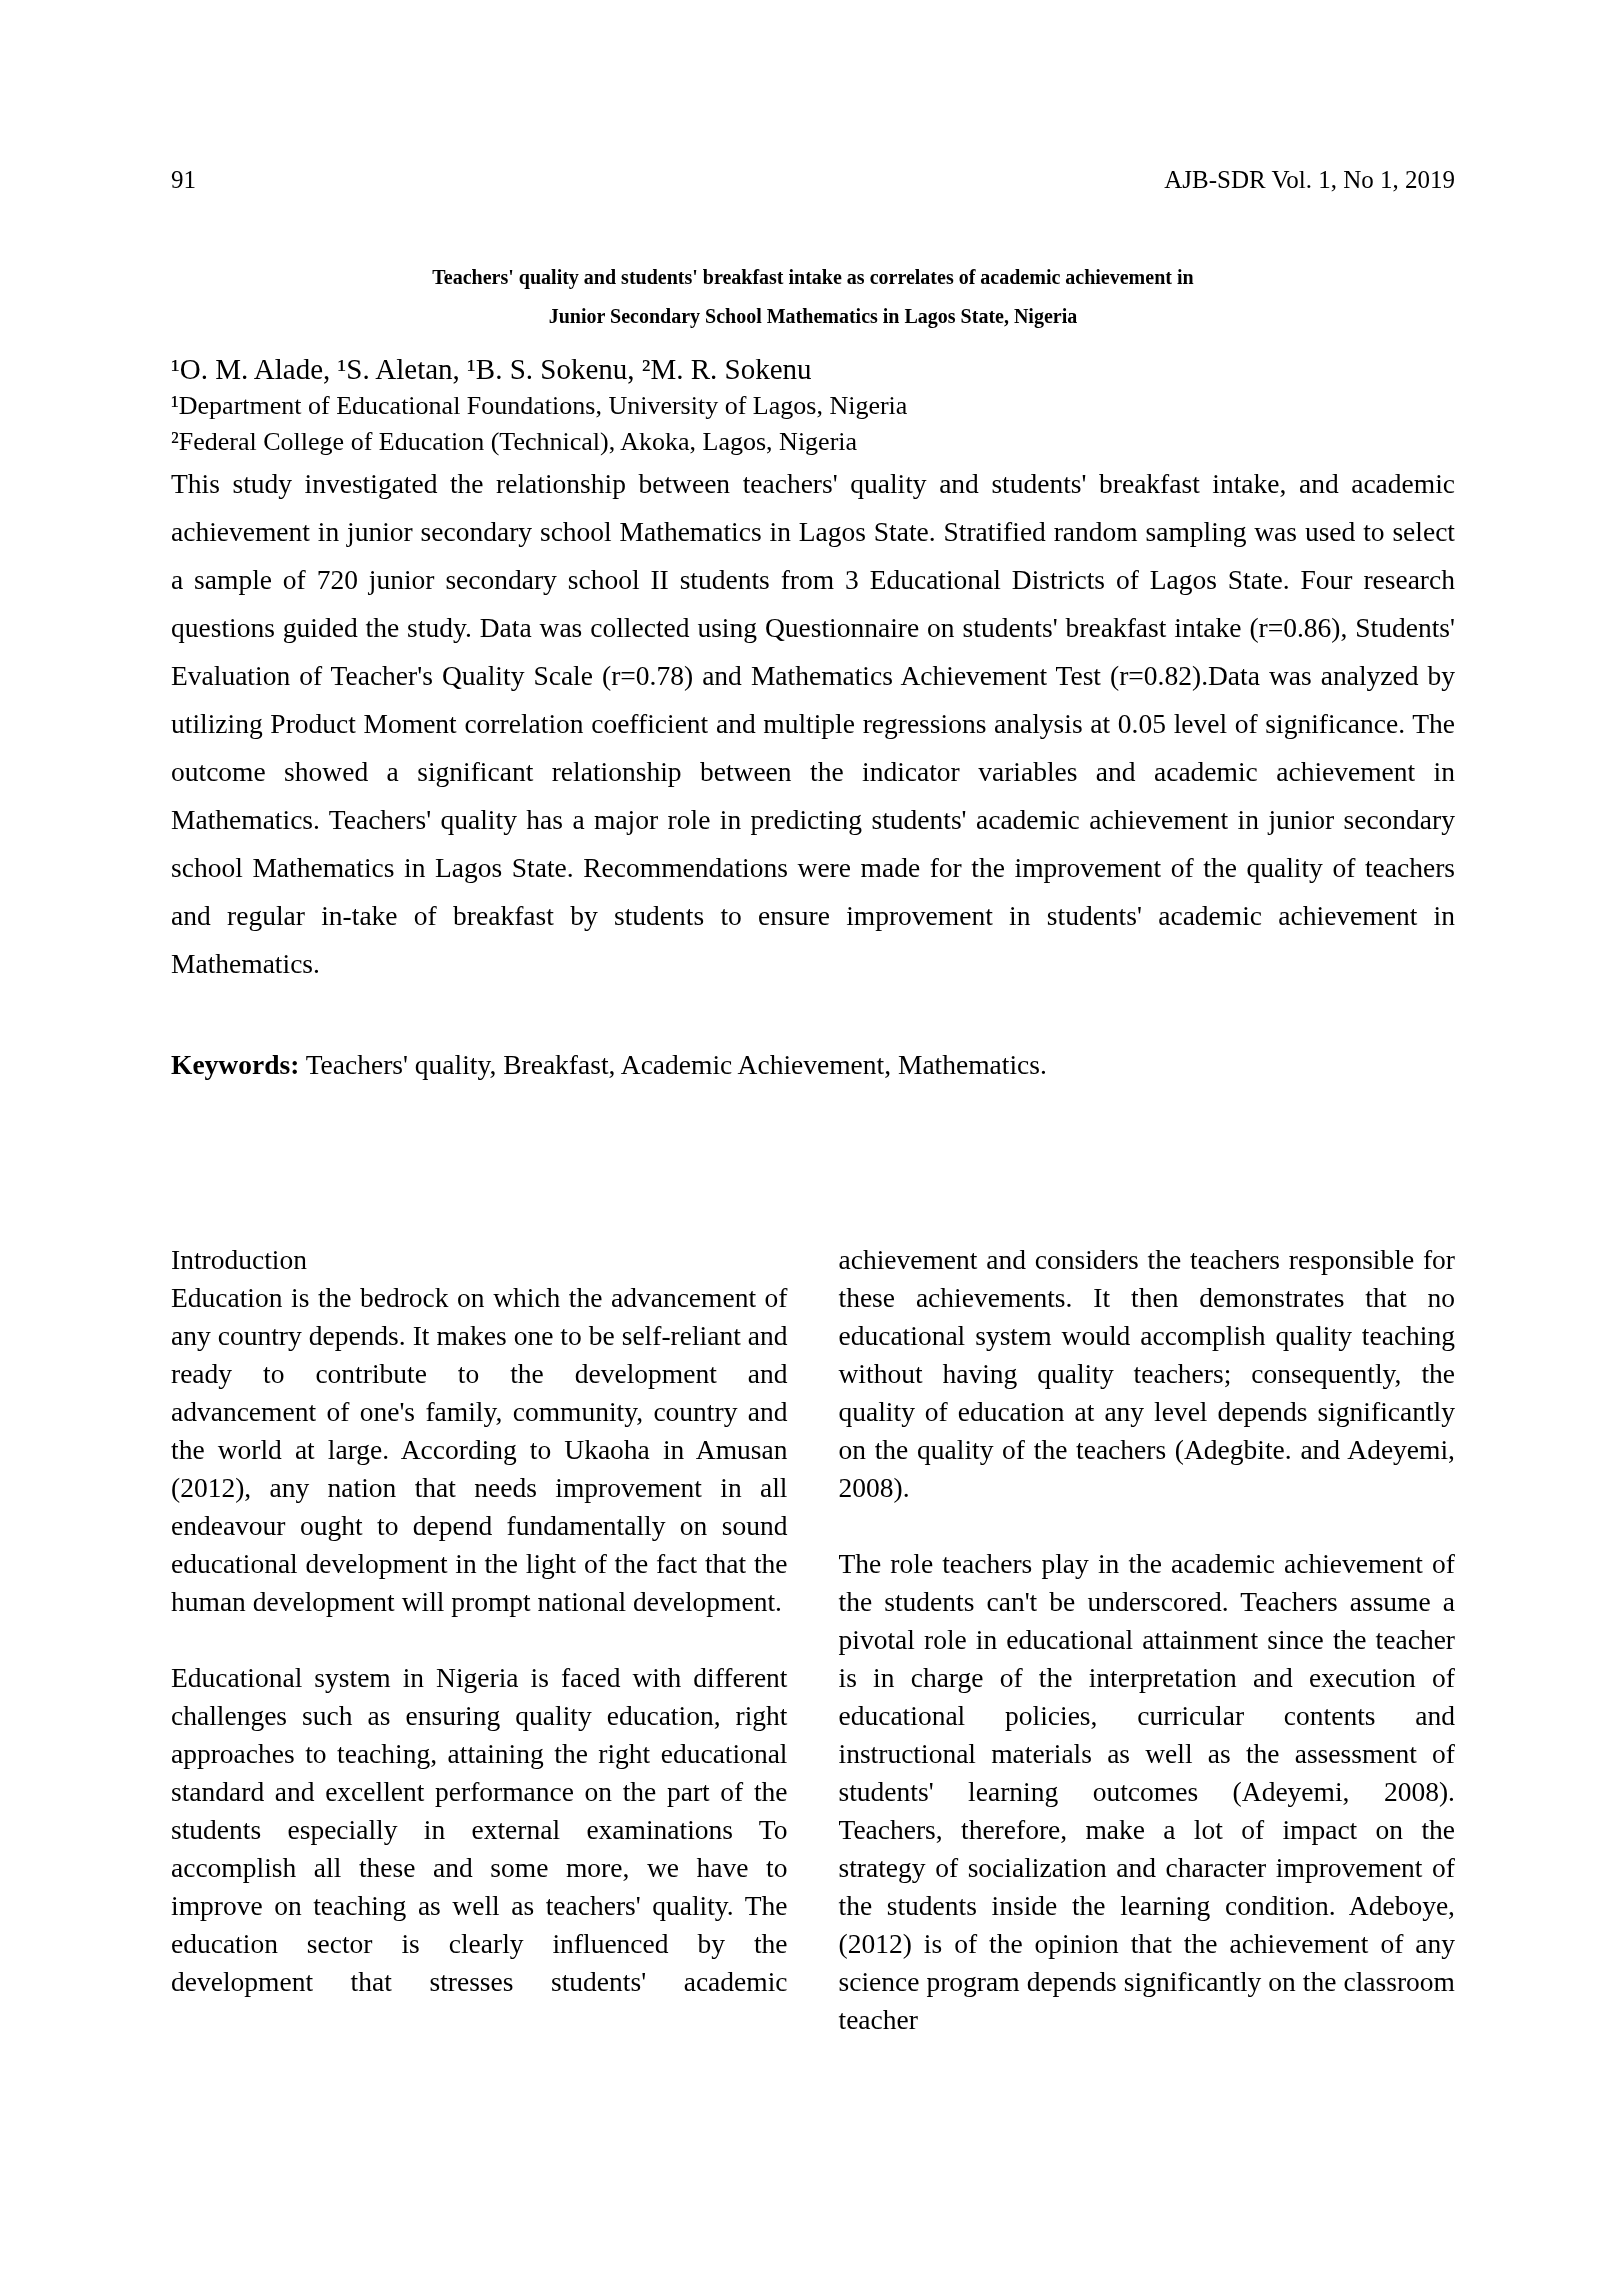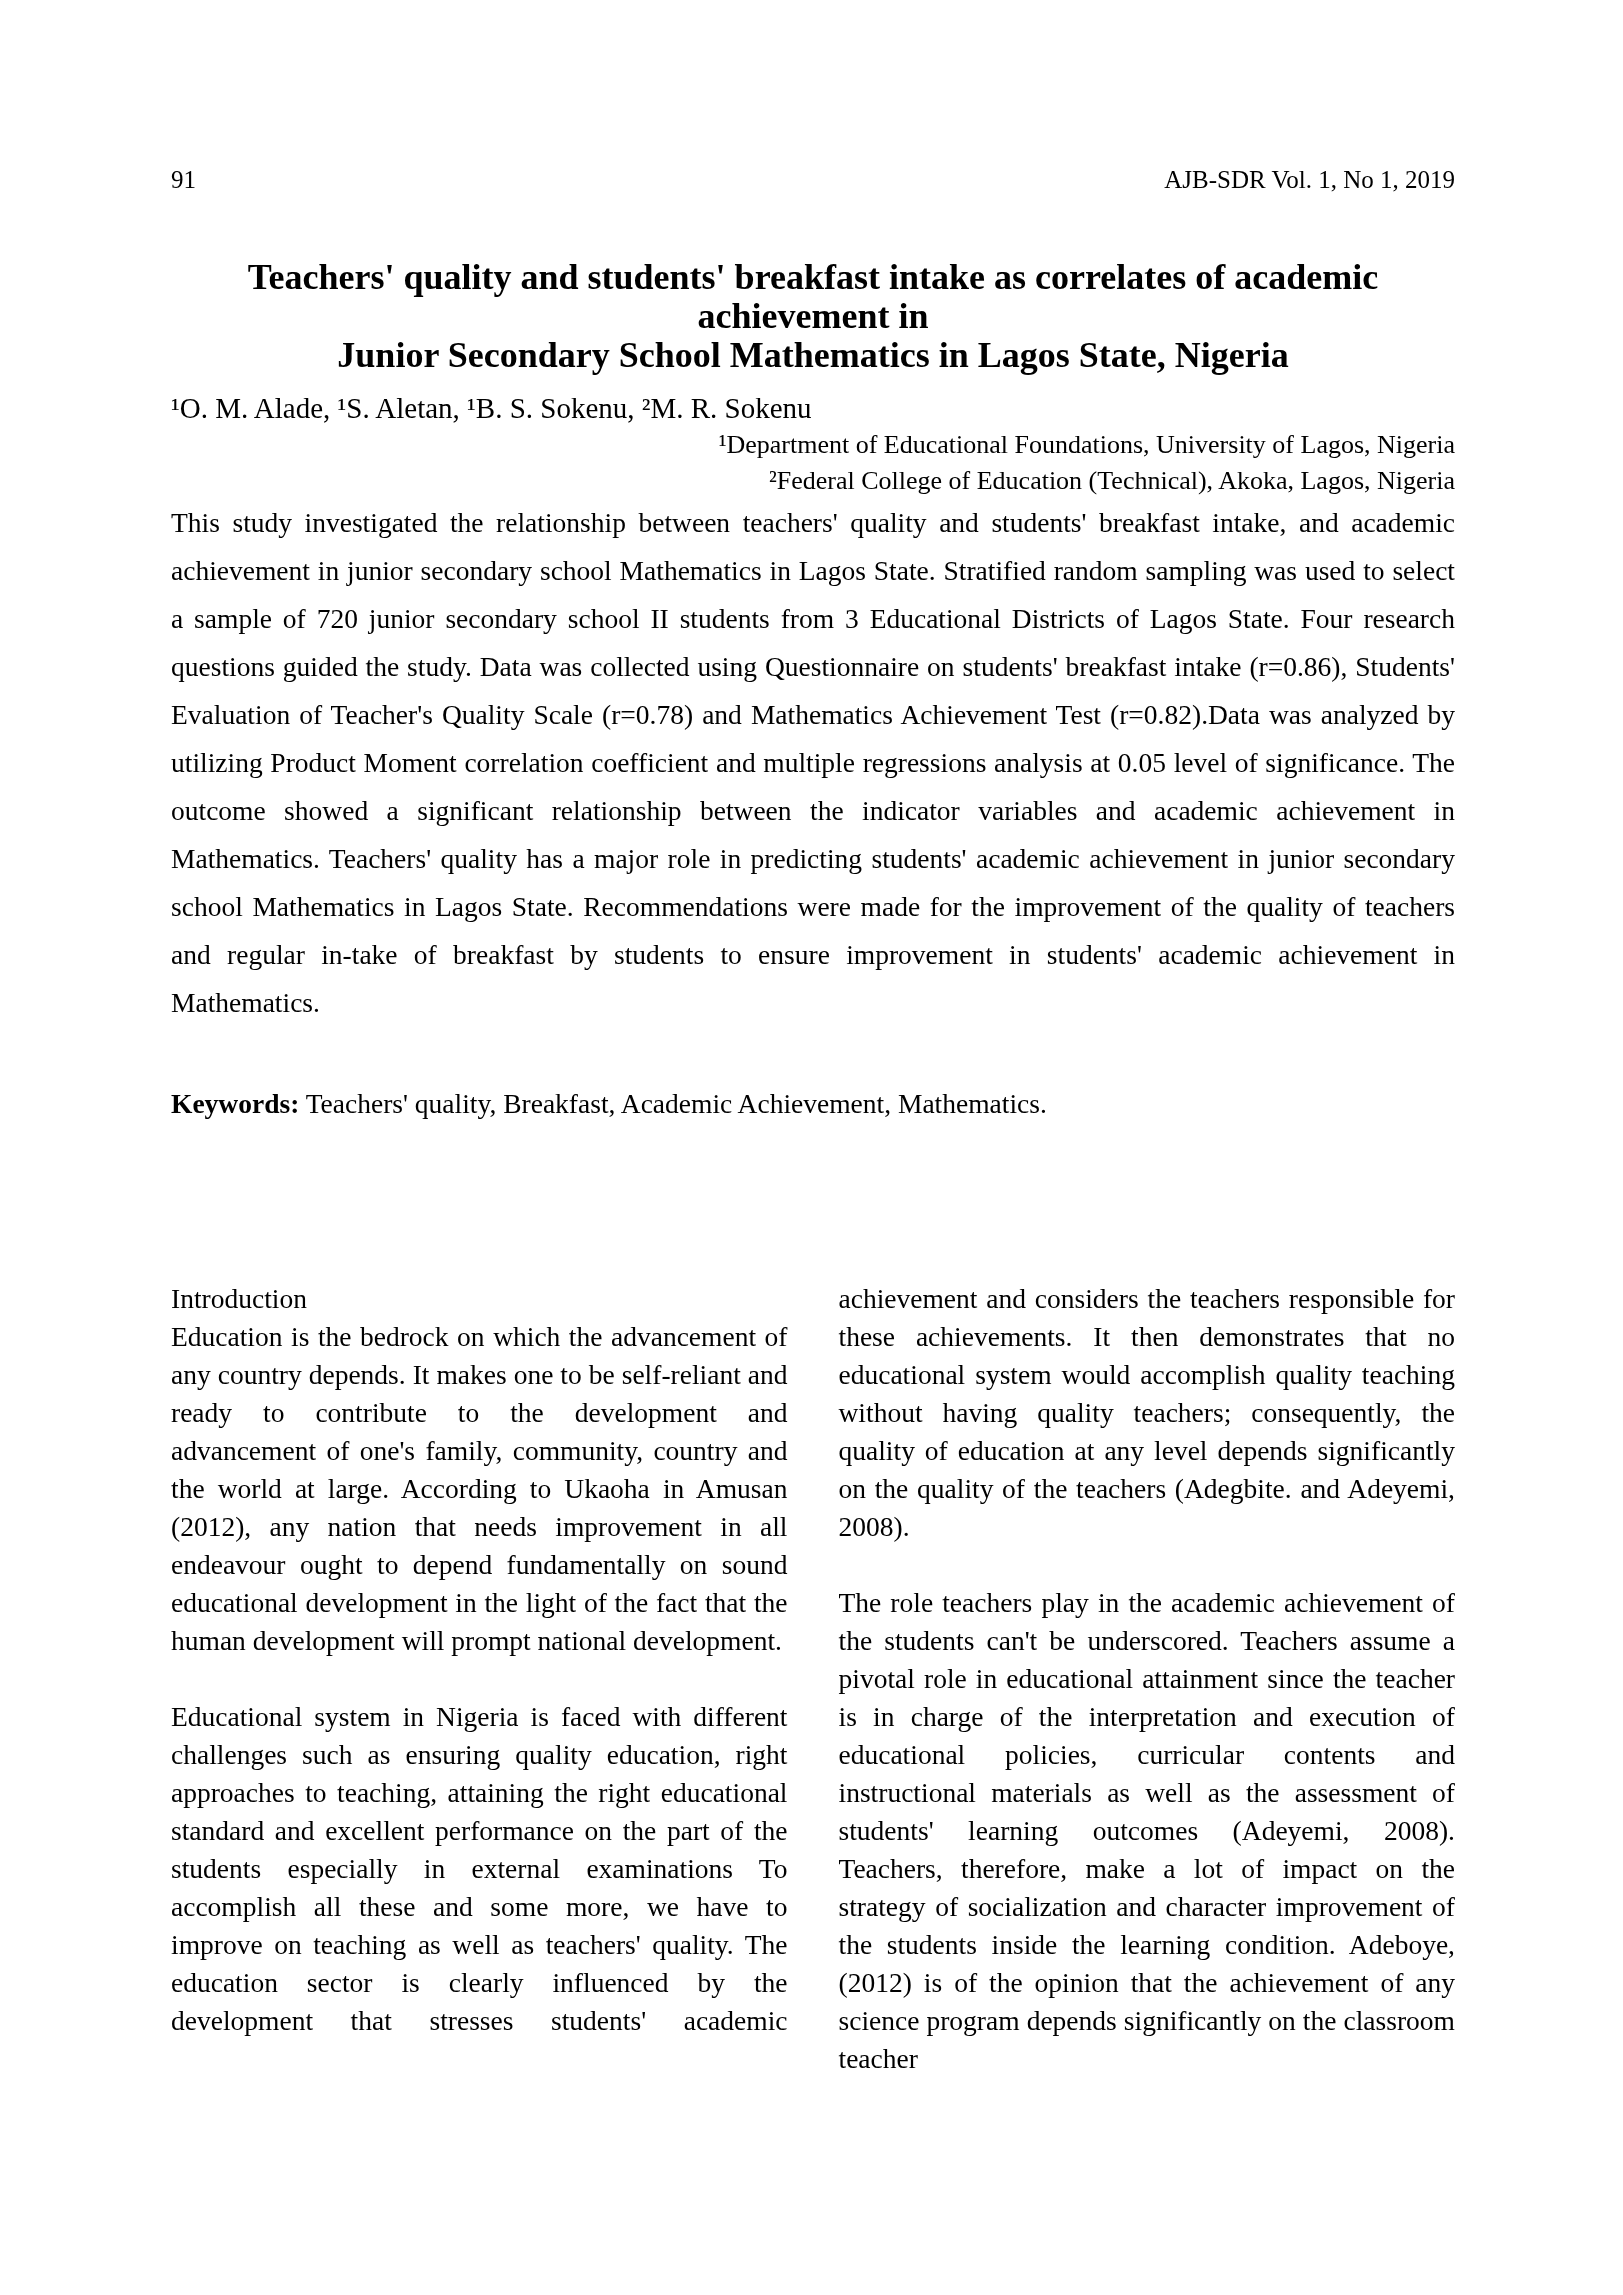--- a/index.html
+++ b/index.html
@@ -21,32 +21,32 @@
   .header-row {
     display: flex;
     justify-content: space-between;
     align-items: center;
     font-size: 25px;
     line-height: 1.05;
   }
   .title-block {
     margin-top: 65px;
     text-align: center;
-    font-size: 36px;
+    font-size: 20px;
     font-weight: bold;
     line-height: 39px;
   }
   .authors-line {
     margin-top: 14px;
     text-align: left;
     font-size: 29px;
     line-height: 38px;
   }
   .affiliations-block {
-    text-align: right;
+    text-align: left;
     font-size: 26px;
     line-height: 36px;
   }
   .abstract-heading {
     margin-top: 44px;
     padding-left: 18.3px;
     font-size: 27.5px;
     font-weight: bold;
     line-height: 38px;
   }

